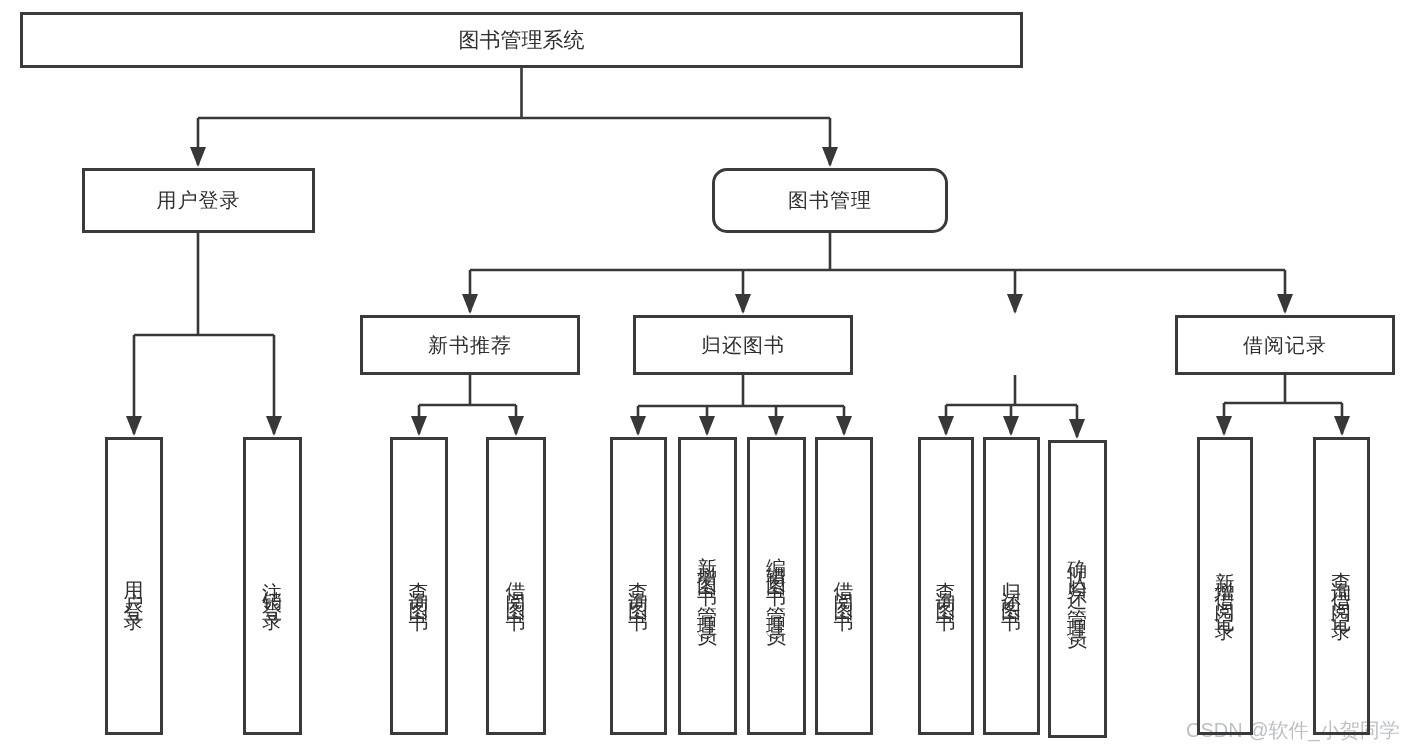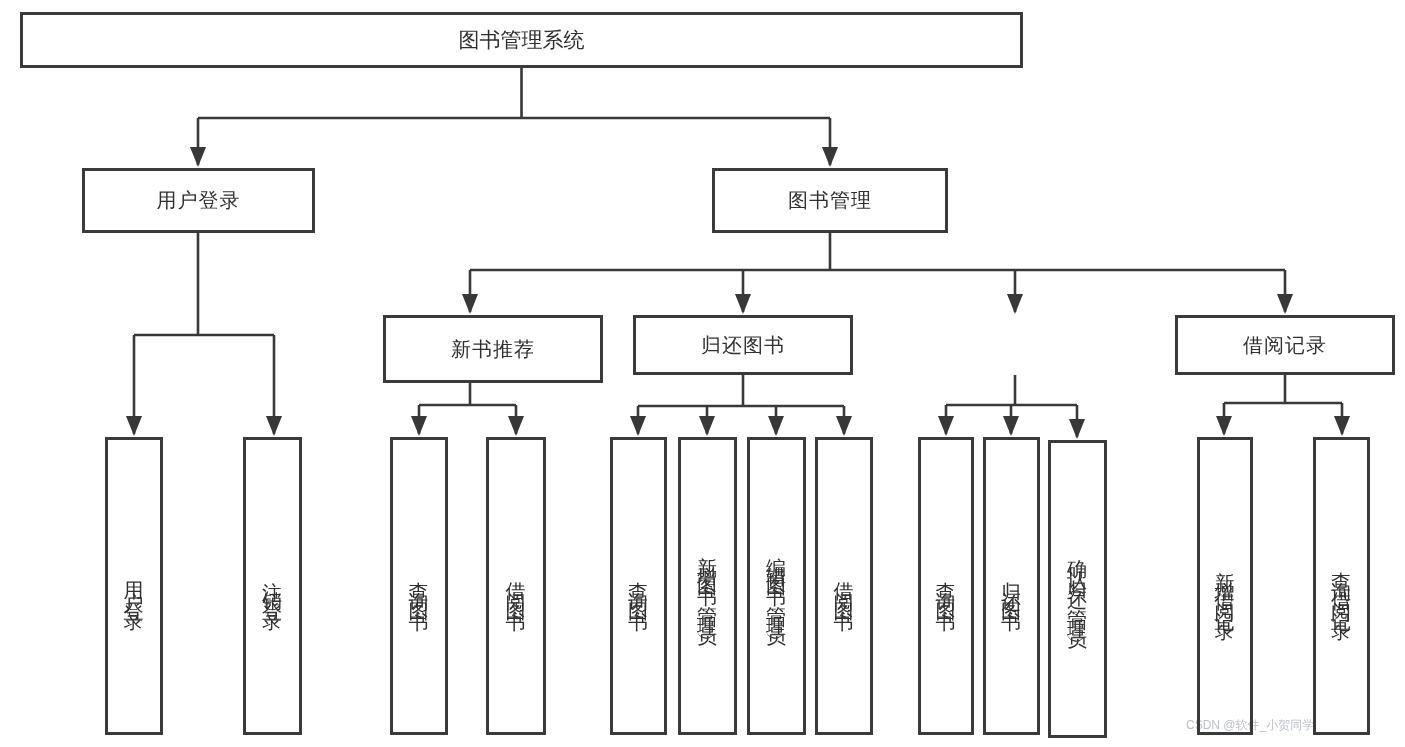--- a/index.html
+++ b/index.html
@@ -49,21 +49,21 @@
     text-orientation: mixed;
     font-size: 20px;
     letter-spacing: 10px;
     line-height: 1;
     white-space: nowrap;
   }
   .watermark {
     position: absolute;
     left: 1186px;
     top: 717px;
-    font-size: 12px;
+    font-size: 20px;
     color: var(--watermark, #bcc0c6);
     mix-blend-mode: darken;
     z-index: 5;
     white-space: nowrap;
   }
 </style>
 </head>
 <body>
 
 <div class="canvas">
@@ -119,23 +119,23 @@
     <g>
       <path class="c-line" d="M1285,375 L1285,403 M1224,403 L1342,403"></path>
       <line class="c-line" x1="1224" y1="403" x2="1224" y2="434" marker-end="url(#arrow)"></line>
       <line class="c-line" x1="1342" y1="403" x2="1342" y2="434" marker-end="url(#arrow)"></line>
     </g>
   </svg>
 
   <div class="box root" style="left:20px; top:12px; width:1003px; height:56px;">图书管理系统</div>
 
   <div class="box h-label" style="left:82px; top:168px; width:233px; height:65px;">用户登录</div>
-  <div class="box h-label" style="left:712px; top:168px; width:236px; height:65px;">图书管理</div>
+  <div class="box h-label" style="left:712px; top:168px; width:236px; height:65px;border-radius:15px;">图书管理</div>
 
-  <div class="box h-label" style="left:360px; top:315px; width:220px; height:68px;margin-left:23px;">新书推荐</div>
+  <div class="box h-label" style="left:360px; top:315px; width:220px; height:60px;">新书推荐</div>
   <div class="box h-label" style="left:633px; top:315px; width:220px; height:60px;">归还图书</div>
   <div class="box h-label" style="left:1175px; top:315px; width:220px; height:60px;text-align:center;">借阅记录</div>
 
   <div class="box leaf" style="left:105px;">
     <span class="v-text">用户登录</span>
   </div>
   <div class="box leaf" style="left:243px; width:59px;">
     <span class="v-text">注销登录</span>
   </div>
 

